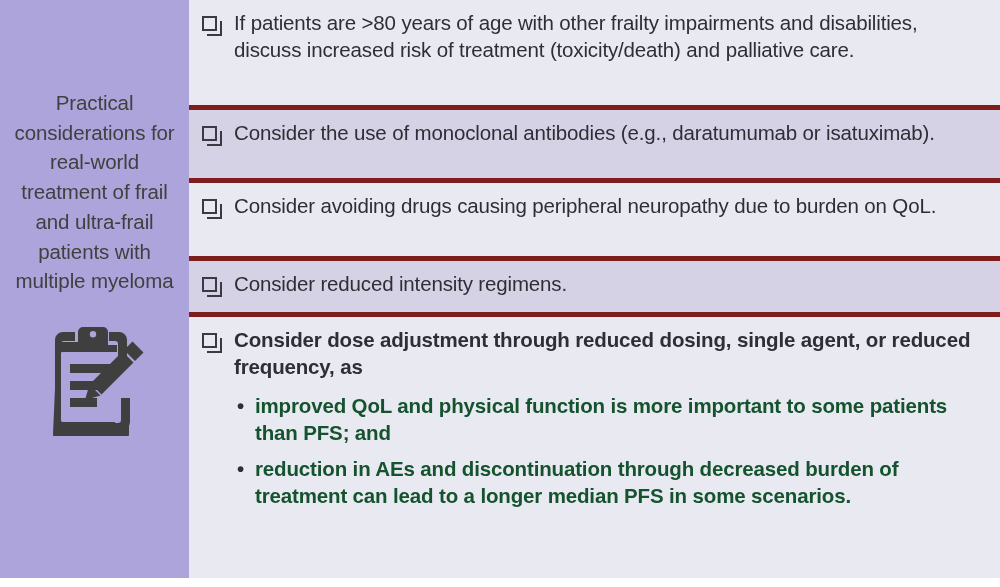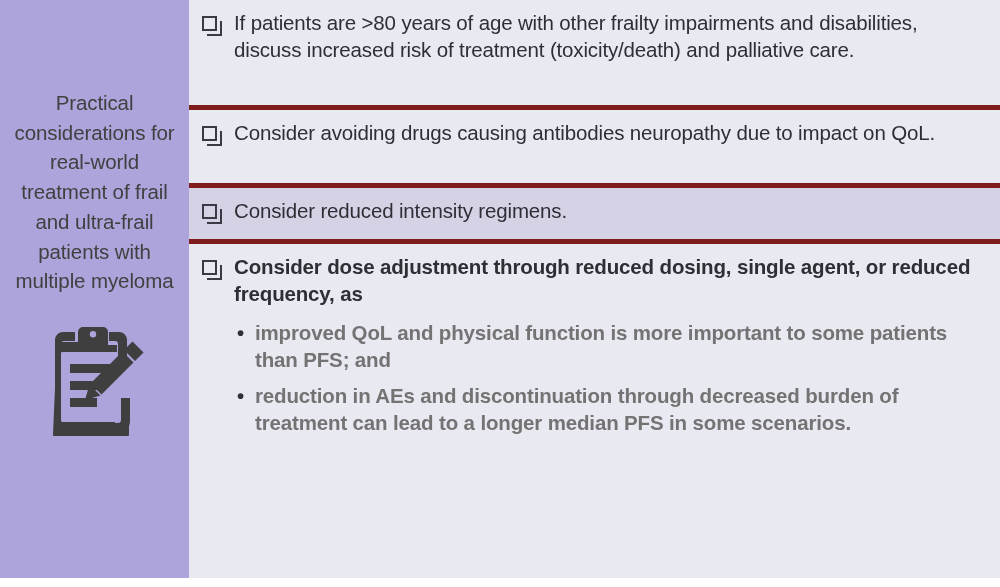--- a/index.html
+++ b/index.html
@@ -133,21 +133,21 @@
     min-width: 21px;
     color: #2e2e35;
     font-size: 20.5px;
     line-height: 1.33;
     text-align: left;
     padding-left: 3px;
     box-sizing: border-box;
   }
   .sub-text {
     flex: 1;
-    color: #737373;
+    color: #14532d;
     font-size: 20.5px;
     line-height: 1.33;
     letter-spacing: -0.15px;
   }
   .bottom-strip {
     position: absolute;
     left: 0;
     bottom: 0;
     width: 1000px;
     height: 9px;
@@ -187,27 +187,35 @@
 
     <div class="row shade-light row-r2">
       <div class="checkbox-glyph">
           <span class="cb-box"></span>
         </div>
       <div class="row-body">
         <div class="row-text">If patients are &gt;80 years of age with other frailty impairments and disabilities, discuss increased risk of treatment (toxicity/death) and palliative care.</div>
       </div>
     </div>
 
+    <div class="row shade-dark row-r3">
+      <div class="checkbox-glyph">
+          <span class="cb-box"></span>
+        </div>
+      <div class="row-body">
+        <div class="row-text">Consider the use of monoclonal antibodies (e.g., daratumumab or isatuximab).</div>
+      </div>
+    </div>
 
     <div class="row shade-light row-r4">
       <div class="checkbox-glyph">
           <span class="cb-box"></span>
         </div>
       <div class="row-body">
-        <div class="row-text">Consider avoiding drugs causing antibodies neuropathy due to impact on QoL.</div>
+        <div class="row-text">Consider avoiding drugs causing peripheral neuropathy due to burden on QoL.</div>
       </div>
     </div>
 
     <div class="row shade-dark row-r5">
       <div class="checkbox-glyph">
           <span class="cb-box"></span>
         </div>
       <div class="row-body">
         <div class="row-text">Consider reduced intensity regimens.</div>
       </div>

